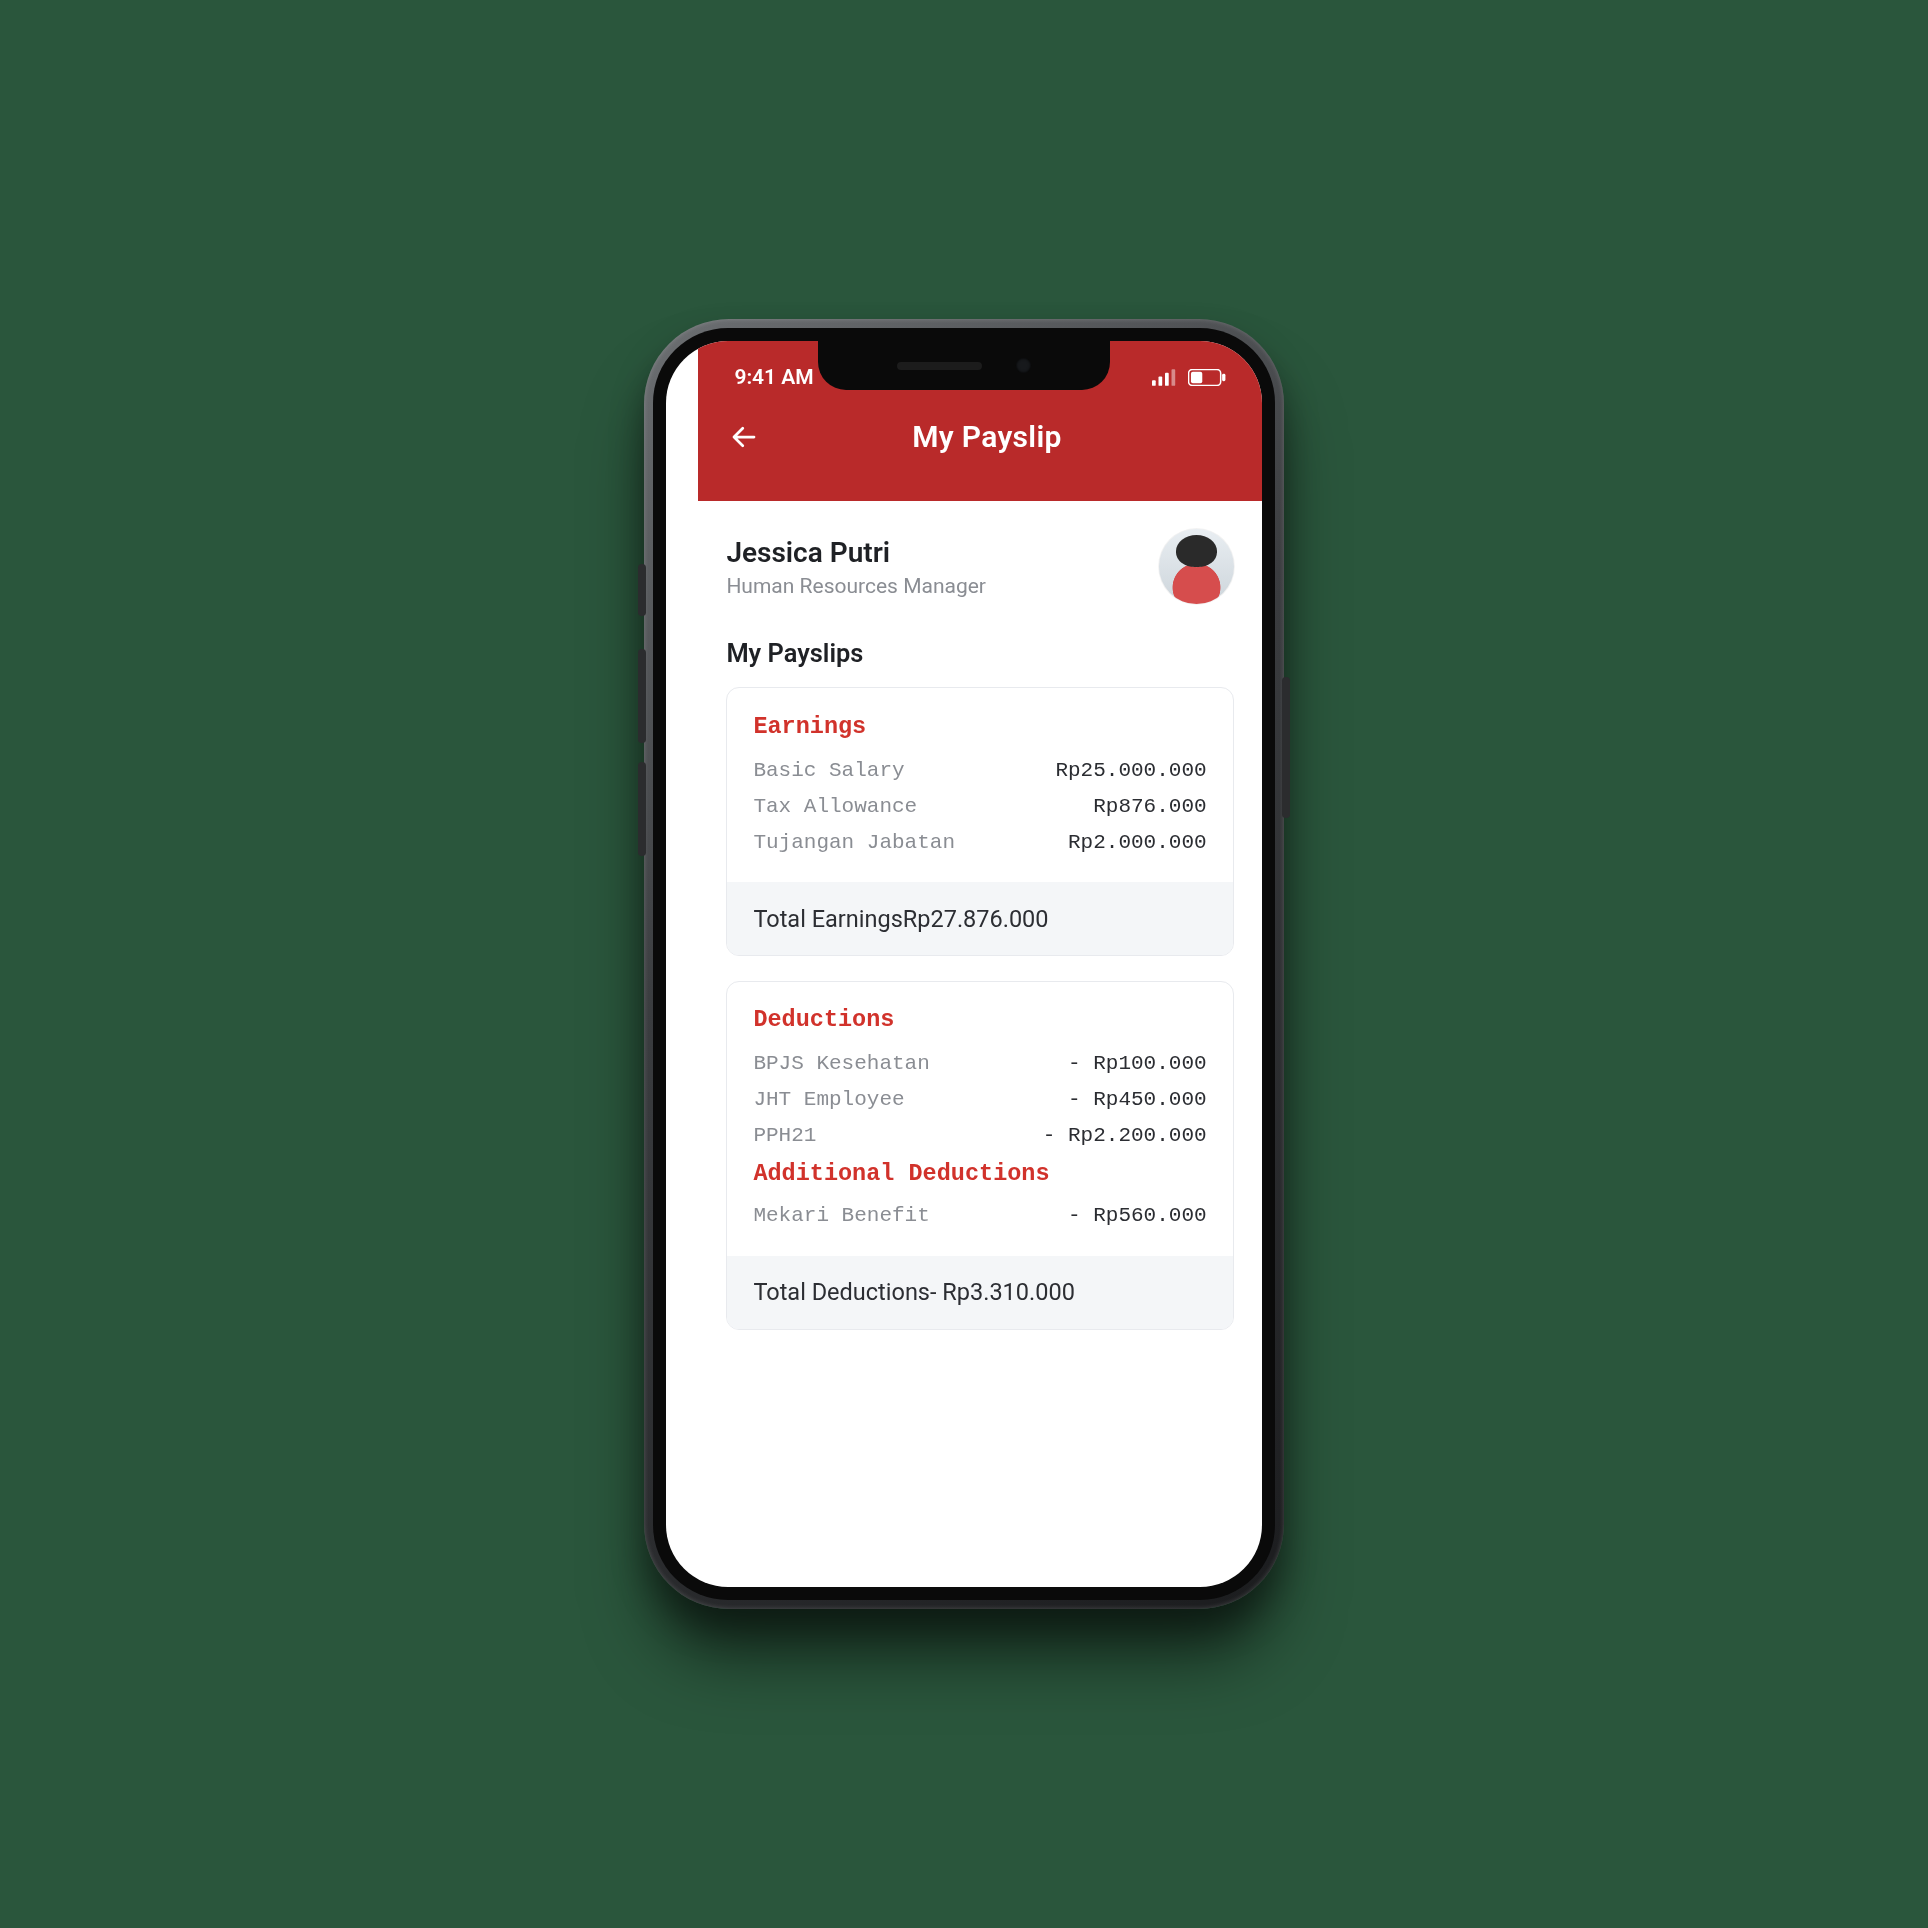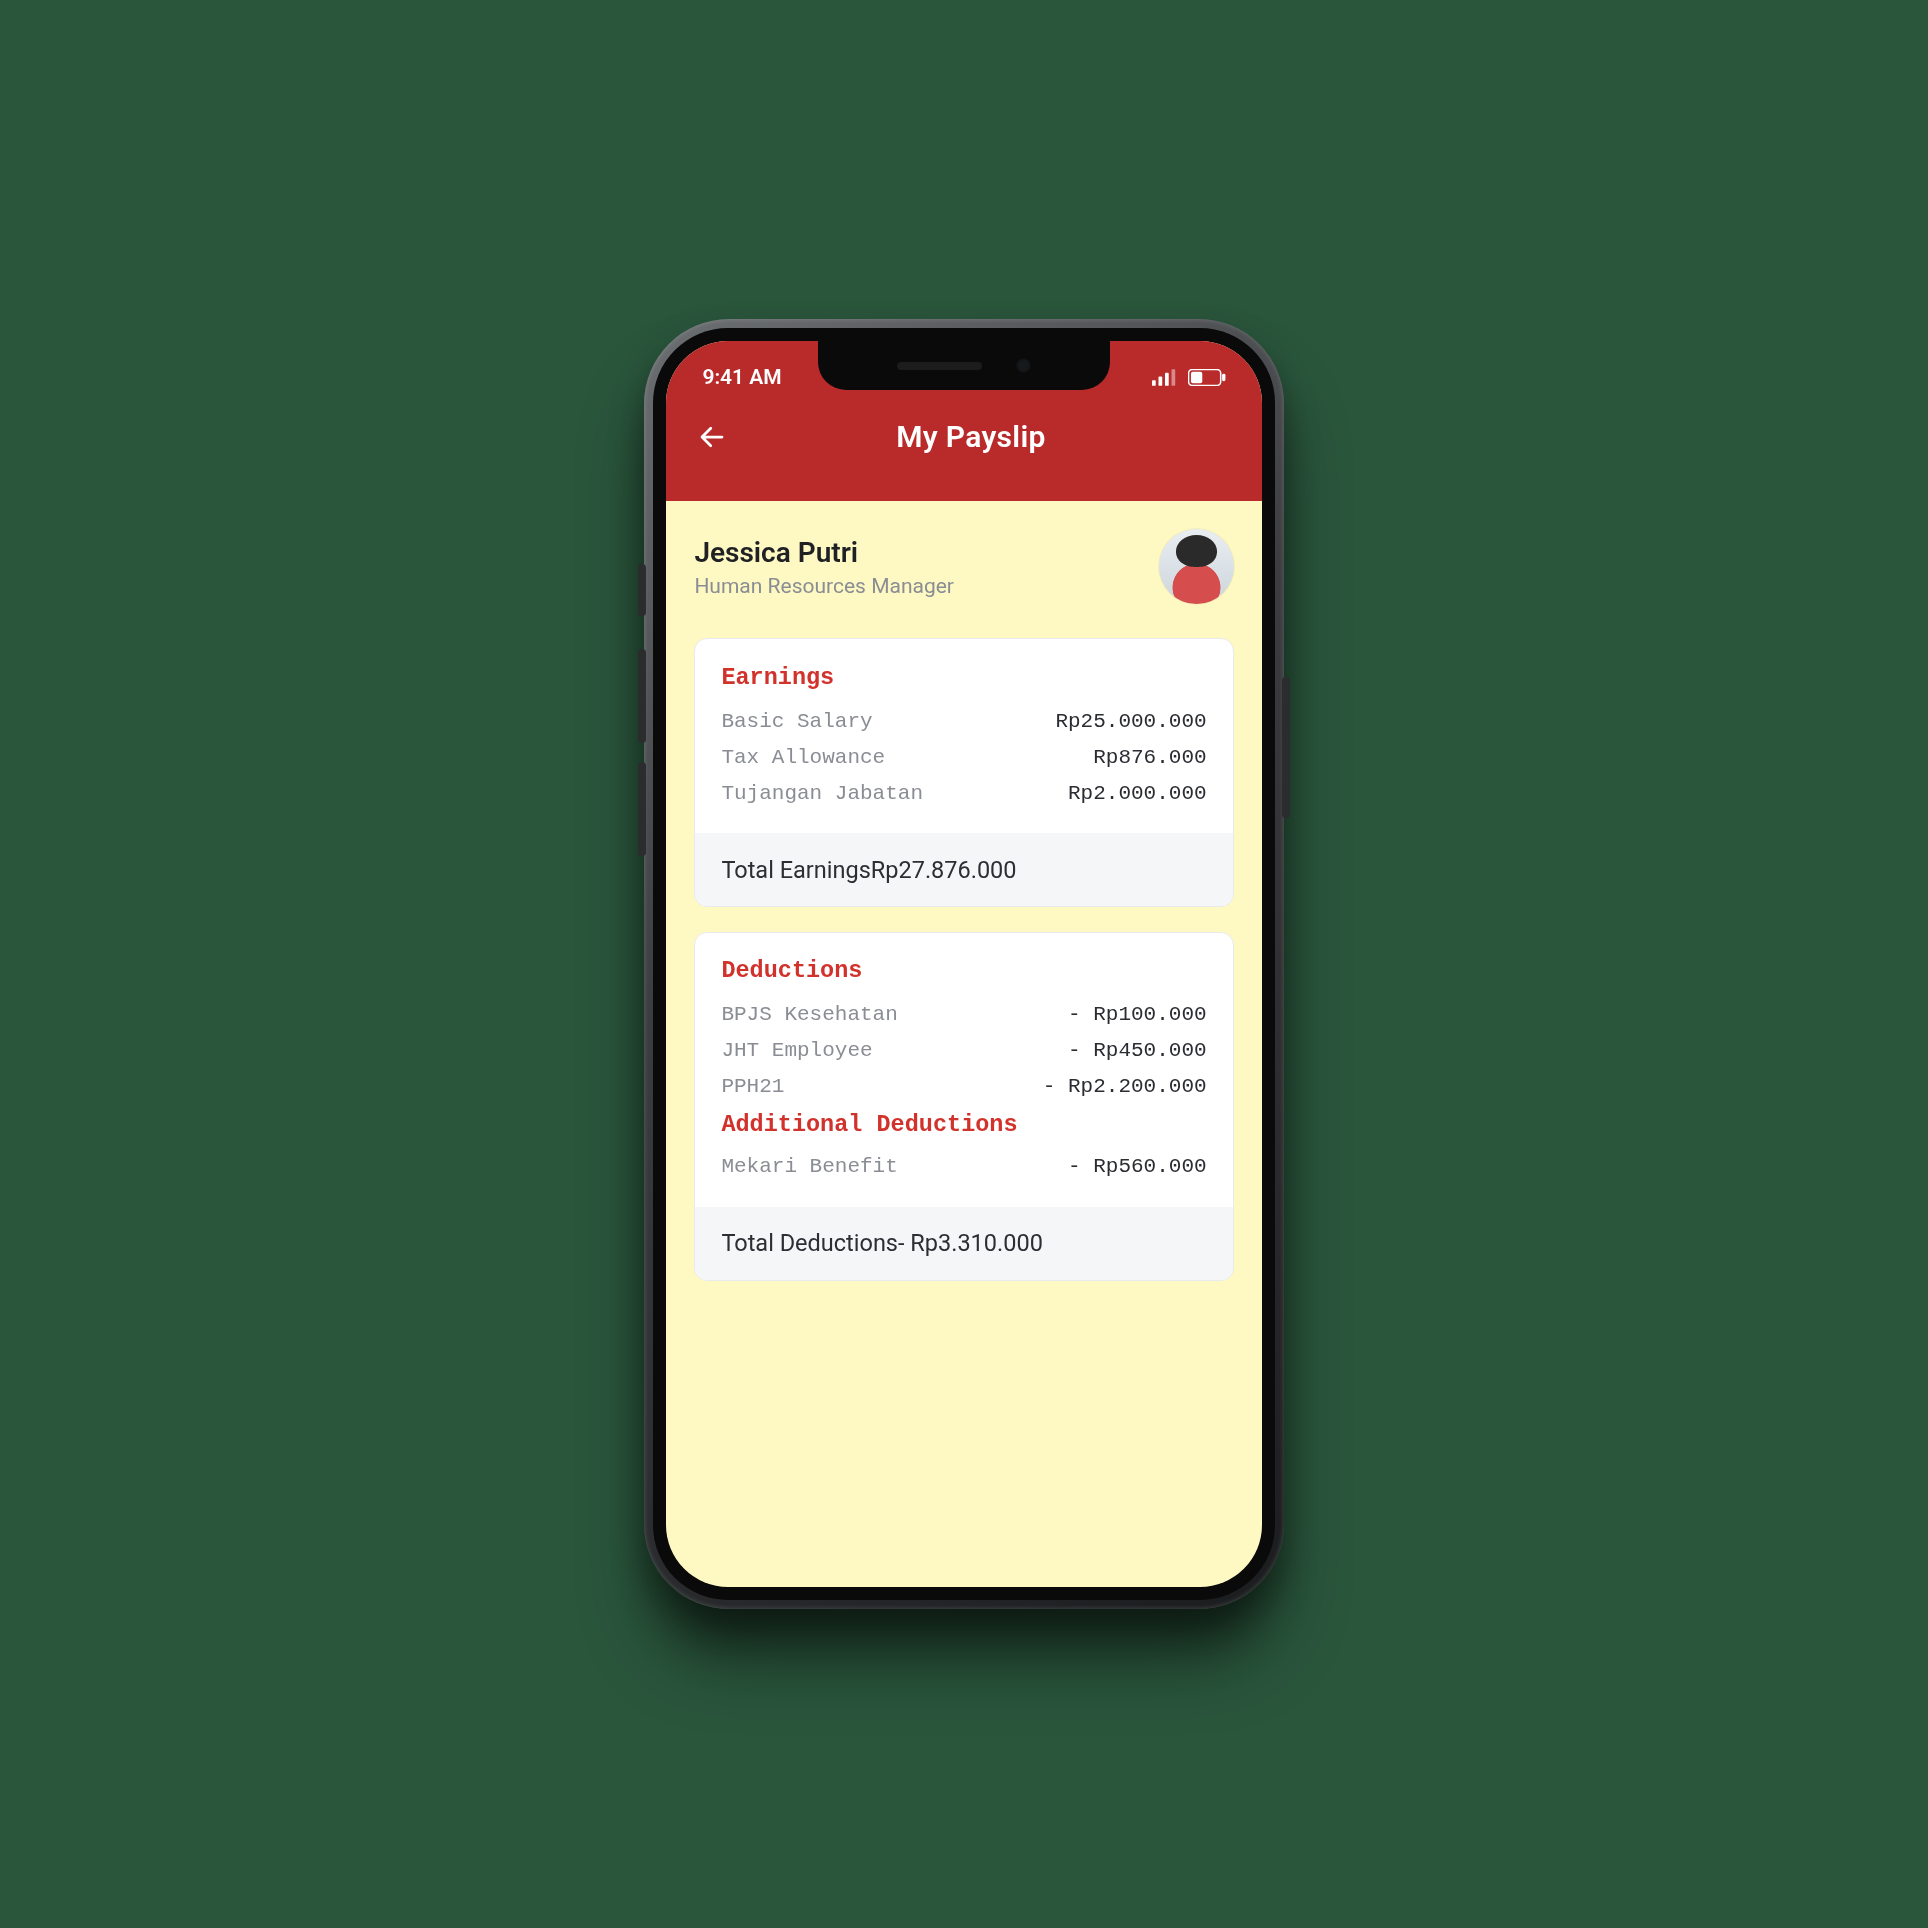--- a/index.html
+++ b/index.html
@@ -27,23 +27,24 @@
   }
   .phone-mid {
     width: 100%; height: 100%;
     border-radius: 75px;
     background: #0a0a0a;
     padding: 13px;
   }
   .screen {
     width: 100%; height: 100%;
     border-radius: 62px;
-    background: #fef9c3;
+    background: #ffffff;
     overflow: hidden;
     position: relative;
+    padding-left: 32px;
   }
   
   .side-btn { position:absolute; background:#2b2c2e; border-radius:3.8px; }
   .side-left-1 { left:-5.6px; top:245px; width:7.5px; height:52px; }
   .side-left-2 { left:-5.6px; top:330px; width:7.5px; height:94px; }
   .side-left-3 { left:-5.6px; top:443px; width:7.5px; height:94px; }
   .side-right  { right:-5.6px; top:358px; width:7.5px; height:141px; }
 
   
   .notch {
@@ -191,20 +192,21 @@
       <div class="content">
 
         <div class="profile-row">
           <div>
             <div class="profile-name">Jessica Putri</div>
             <div class="profile-role">Human Resources Manager</div>
           </div>
           <div class="avatar"></div>
         </div>
 
+        <div class="section-title">My Payslips</div>
 
 
         <div class="card">
           <div class="card-pad">
             <div class="card-heading">Earnings</div>
             <div class="row">
               <span class="k">Basic Salary</span>
               <span class="v">Rp25.000.000</span>
             </div>
             <div class="row">

